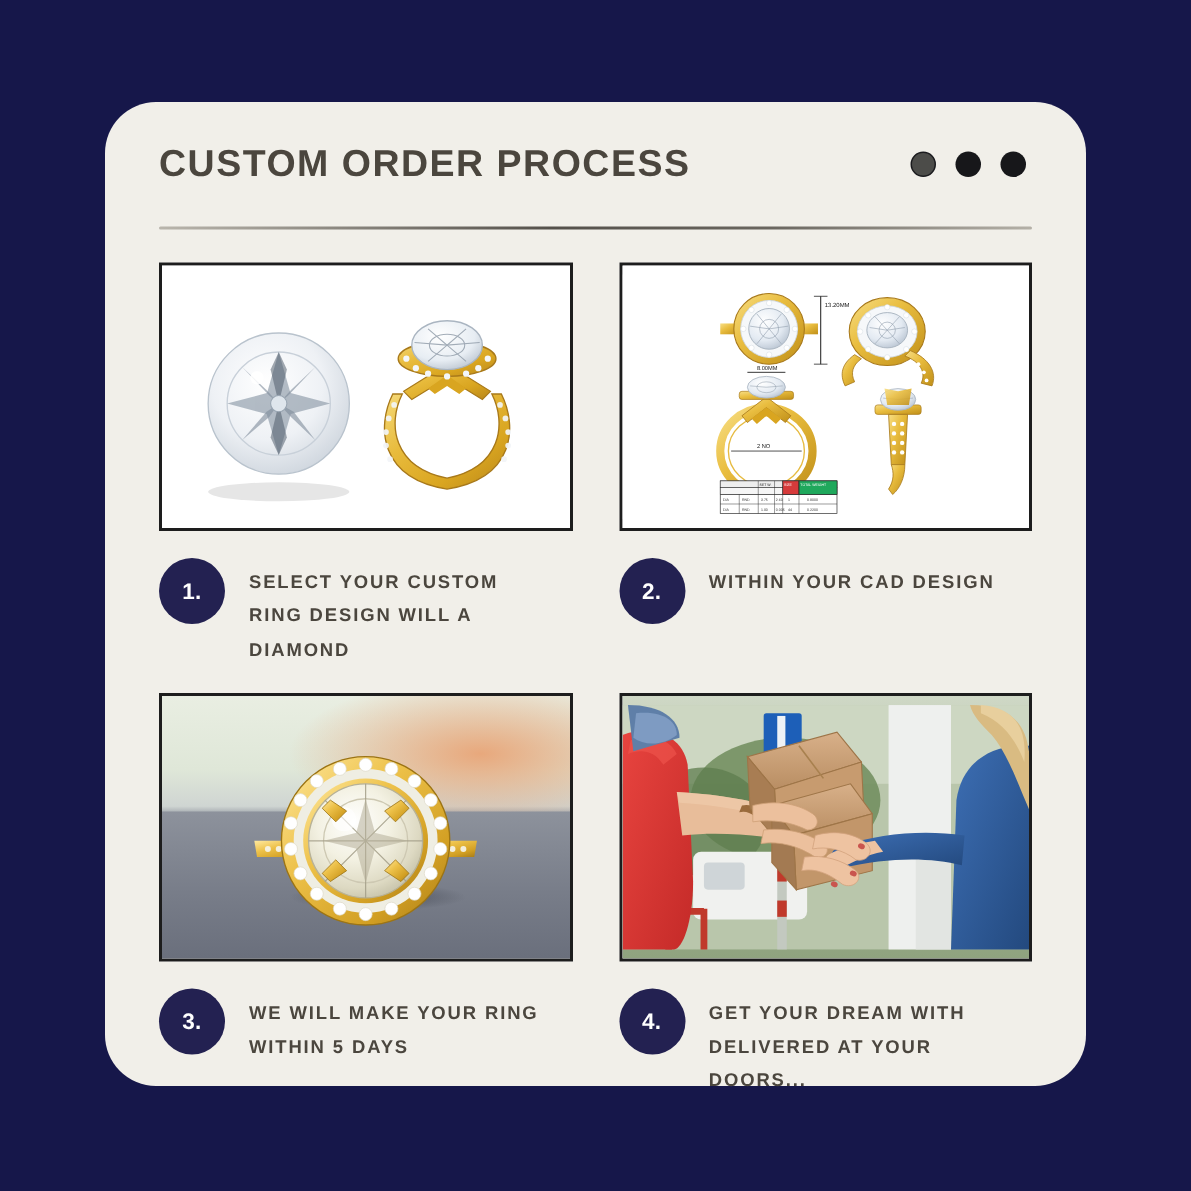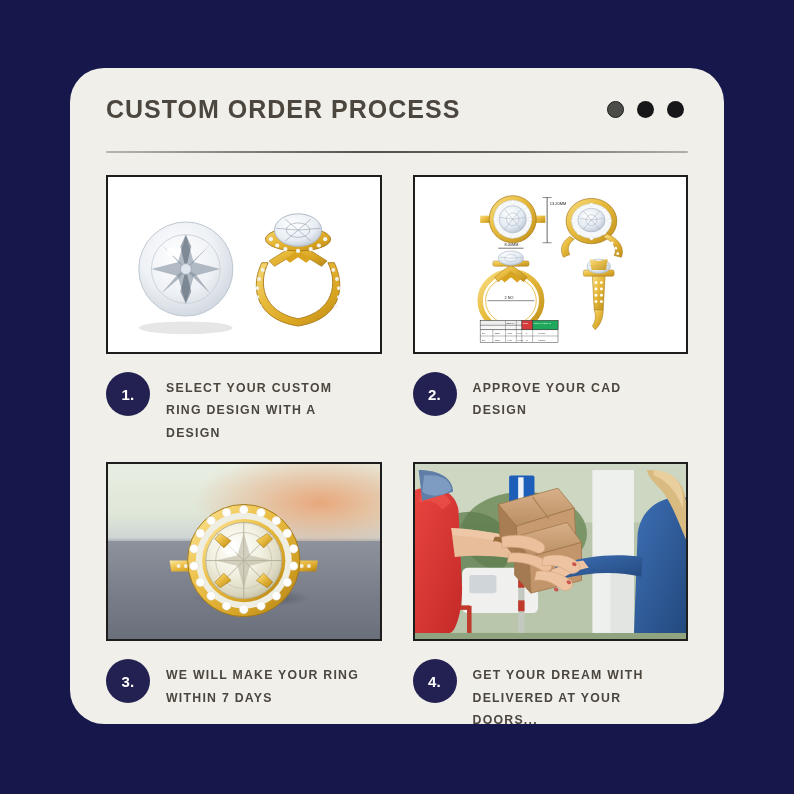--- a/index.html
+++ b/index.html
@@ -268,21 +268,21 @@
                   <path d="M196 40 L210 52 L224 40"></path>
                   <path d="M196 64 L210 52 L224 64"></path>
                   <ellipse cx="210" cy="52" rx="13" ry="8"></ellipse>
                 </g>
               </g>
             </svg>
           </div>
         </div>
         <div class="step-caption">
           <div class="step-badge">1.</div>
-          <div class="step-text">SELECT YOUR CUSTOM RING DESIGN WITH A DESIGN</div>
+          <div class="step-text">SELECT YOUR CUSTOM RING DESIGN WILL A DIAMOND</div>
         </div>
       </div>
 
       <div class="step">
         <div class="thumb-frame">
           <div class="art p2">
             <svg viewBox="0 0 300 180" width="100%" height="100%" preserveAspectRatio="xMidYMid meet">
               <defs>
                 <linearGradient id="gold2" x1="0" y1="0" x2="1" y2="1">
                   <stop offset="0%" stop-color="#f7de85"></stop>
@@ -429,21 +429,21 @@
                   <text x="113" y="174">0.005</text>
                   <text x="122" y="174">44</text>
                   <text x="136" y="174">0.2200</text>
                 </g>
               </g>
             </svg>
           </div>
         </div>
         <div class="step-caption">
           <div class="step-badge">2.</div>
-          <div class="step-text">APPROVE YOUR CAD DESIGN</div>
+          <div class="step-text">WITHIN YOUR CAD DESIGN</div>
         </div>
       </div>
 
       <div class="step">
         <div class="thumb-frame">
           <div class="art p3">
             <div class="p3-surface"></div>
             <div class="p3-shadow"></div>
             <svg viewBox="0 0 300 180" width="100%" height="100%" preserveAspectRatio="xMidYMid meet" style="position:absolute;inset:0">
               <defs>
@@ -519,21 +519,21 @@
                 <path d="M124 70 L136 78 L128 86 L118 76 Z"></path>
                 <path d="M176 70 L164 78 L172 86 L182 76 Z"></path>
                 <path d="M124 130 L136 122 L128 114 L118 124 Z"></path>
                 <path d="M176 130 L164 122 L172 114 L182 124 Z"></path>
               </g>
             </svg>
           </div>
         </div>
         <div class="step-caption">
           <div class="step-badge">3.</div>
-          <div class="step-text">WE WILL MAKE YOUR RING WITHIN 7 DAYS</div>
+          <div class="step-text">WE WILL MAKE YOUR RING WITHIN 5 DAYS</div>
         </div>
       </div>
 
       <div class="step">
         <div class="thumb-frame">
           <div class="art p4">
             <svg viewBox="0 0 300 180" width="100%" height="100%" preserveAspectRatio="xMidYMid meet">
               <defs>
                 <linearGradient id="boxg" x1="0" y1="0" x2="0" y2="1">
                   <stop offset="0%" stop-color="#d8b089"></stop>

